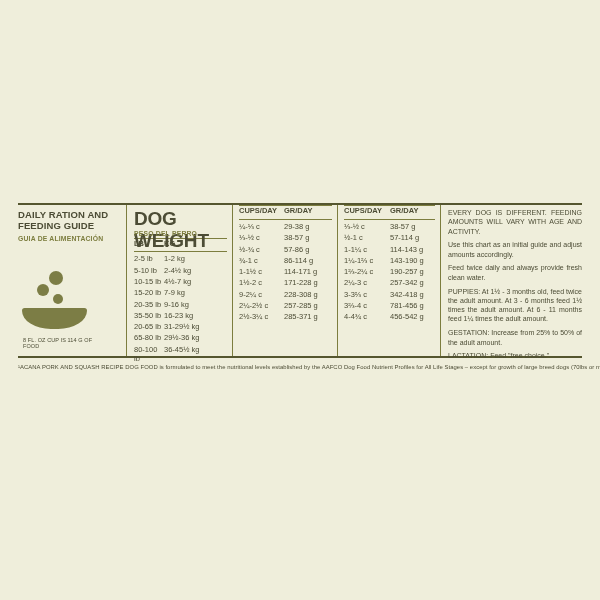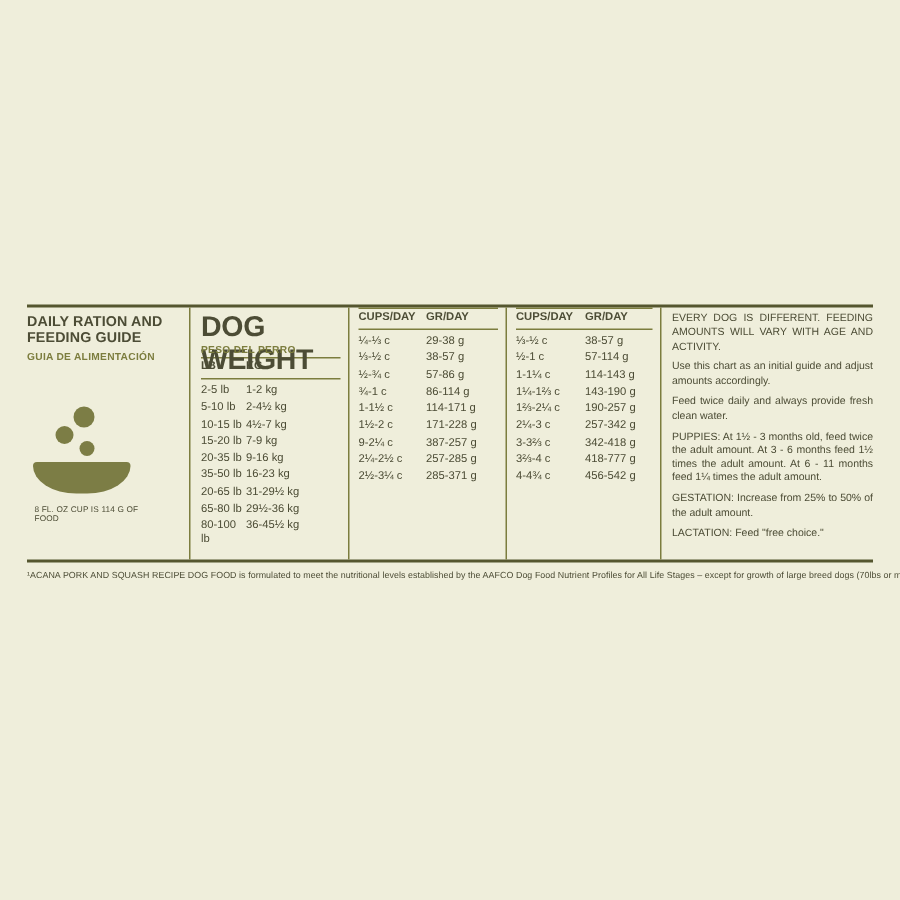--- a/index.html
+++ b/index.html
@@ -6,21 +6,21 @@
   body{
     width:600px;height:600px;
     background:#efeedb;
     font-family:"Liberation Sans", sans-serif;
     color:#4c4c35;
     overflow:hidden;
     position:relative;
   }
   .band{position:absolute;left:18px;top:203px;width:564px;}
   .rule{height:2px;background:#55562f;}
-  .cols{display:flex;height:168px;}
+  .cols{display:flex;height:151px;}
   .vdiv{width:1px;background:#7c7d3e;flex:0 0 1px;}
   
   .left-panel{width:108px;flex:0 0 108px;position:relative;padding-top:4px;box-sizing:border-box;}
   .lp-title{font-size:9.5px;font-weight:bold;line-height:11px;color:#4c4c35;letter-spacing:0.1px;}
   .lp-sub{font-size:6.8px;font-weight:bold;color:#7c7d3e;margin-top:4px;letter-spacing:0.2px;}
   .bowl-wrap{position:absolute;left:0;top:66px;width:108px;height:60px;}
   .dot{position:absolute;border-radius:50%;background:#7c7d45;}
   .dot1{width:14px;height:14px;left:31px;top:0;}
   .dot2{width:12px;height:12px;left:19px;top:13px;}
   .dot3{width:10px;height:10px;left:35px;top:23px;}
@@ -150,21 +150,21 @@
           <div class="trow">
             <span class="c0">1-1½ c</span>
             <span class="c1">114-171 g</span>
           </div>
           <div class="trow">
             <span class="c0">1½-2 c</span>
             <span class="c1">171-228 g</span>
           </div>
           <div class="trow">
             <span class="c0">9-2¼ c</span>
-            <span class="c1">387-257 g</span>
+            <span class="c1">228-308 g</span>
           </div>
           <div class="trow">
             <span class="c0">2¼-2½ c</span>
             <span class="c1">257-285 g</span>
           </div>
           <div class="trow">
             <span class="c0">2½-3¼ c</span>
             <span class="c1">285-371 g</span>
           </div>
         </div>
@@ -203,21 +203,21 @@
           <div class="trow">
             <span class="c0">2¼-3 c</span>
             <span class="c1">257-342 g</span>
           </div>
           <div class="trow">
             <span class="c0">3-3⅔ c</span>
             <span class="c1">342-418 g</span>
           </div>
           <div class="trow">
             <span class="c0">3⅔-4 c</span>
-            <span class="c1">418-777 g</span>
+            <span class="c1">781-456 g</span>
           </div>
           <div class="trow">
             <span class="c0">4-4¾ c</span>
             <span class="c1">456-542 g</span>
           </div>
         </div>
     </div>
 
     <div class="vdiv"></div>
 

